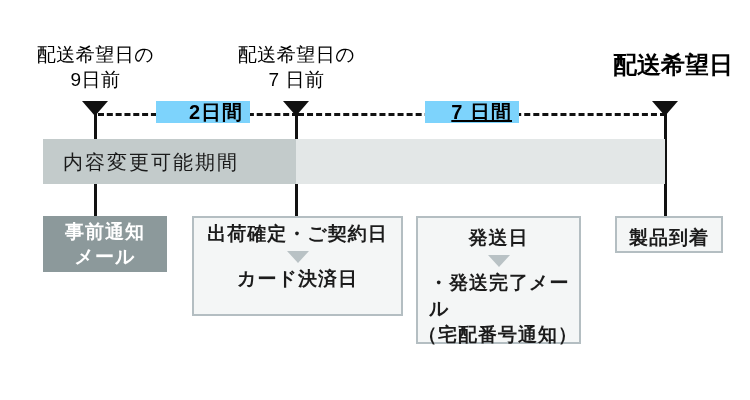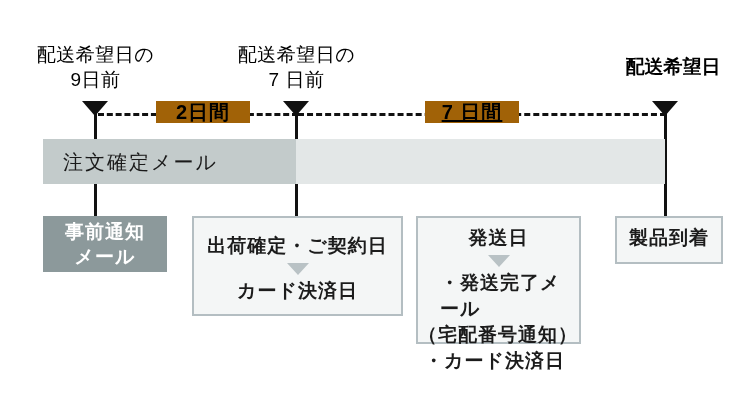--- a/index.html
+++ b/index.html
@@ -8,29 +8,29 @@
     font-family:"Liberation Sans","DejaVu Sans",sans-serif;
     -webkit-font-smoothing:antialiased;
   }
   #stage{position:relative;width:750px;height:400px;margin-top:16px;}
 
   
   .top-label{
     position:absolute;text-align:center;color:#000;
     font-size:19px;line-height:25px;letter-spacing:.5px;white-space:pre-line;
   }
-  .top-label.bold{font-weight:bold;font-size:19px;letter-spacing:0px;}
+  .top-label.bold{font-weight:bold;font-size:24px;letter-spacing:0px;font-family:Liberation Mono, monospace;}
 
   
   .rail{
     position:absolute;height:0;border-top:3px dashed #111;
   }
   .duration{
     position:absolute;font-weight:bold;font-size:20px;color:#000;
-    letter-spacing:1px;background:#a16207;padding:0 7px;text-align:center;
+    letter-spacing:1px;background:#7dd3fc;padding:0 7px;text-align:right;
     line-height:22px;
   }
 
   
   .marker{position:absolute;}
   .marker .tri{
     width:0;height:0;
     border-left:13px solid transparent;
     border-right:13px solid transparent;
     border-top:15px solid #111;
@@ -105,38 +105,37 @@
     <div class="stem" style="height:118px;"></div>
   </div>
 
   <div class="marker" style="left:665px;top:85px;">
     <div class="tri"></div>
     <div class="stem" style="height:118px;"></div>
   </div>
 
   <div class="band band-light" style="left:296px;top:123px;width:369px;height:45px;"></div>
   <div class="band band-dark" style="left:43px;top:123px;width:253px;height:45px;"></div>
-  <div class="band-text" style="left:63px;top:134px;">注文確定メール</div>
+  <div class="band-text" style="left:63px;top:134px;">内容変更可能期間</div>
 
   <div class="box box-filled" style="left:43px;top:200px;width:124px;height:56px;padding-top:3px;">
     <div class="title" style="white-space:pre-line;">事前通知
 メール</div>
   </div>
 
-  <div class="box box-outline" style="left:192px;top:200px;width:211px;height:100px;padding-top:16px;">
+  <div class="box box-outline" style="left:192px;top:200px;width:211px;height:100px;padding-top:4px;">
     <div class="title">出荷確定・ご契約日</div>
     <div class="down-arrow"></div>
     <div class="sub">カード決済日</div>
   </div>
 
   <div class="box box-outline" style="left:416px;top:200px;width:165px;height:128px;padding-top:8px;">
     <div class="title">発送日</div>
     <div class="down-arrow"></div>
-    <div class="sub left" style="padding-left:22px;">・発送完了メール</div>
+    <div class="sub left" style="padding-left:11px;">・発送完了メール</div>
     <div class="sub left" style="">（宅配番号通知）</div>
-    <div class="sub left" style="padding-left:6px;">・カード決済日</div>
   </div>
 
-  <div class="box box-outline" style="left:615px;top:200px;width:108px;height:48px;padding-top:8px;">
+  <div class="box box-outline" style="left:615px;top:200px;width:108px;height:37px;padding-top:8px;">
     <div class="title">製品到着</div>
   </div>
 
 </div>
 
 </body></html>

